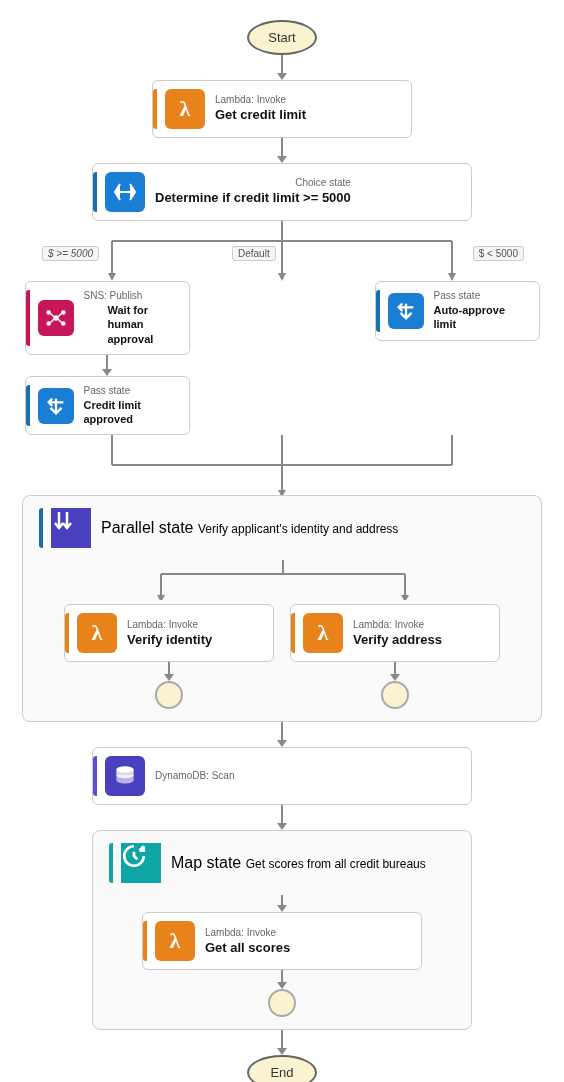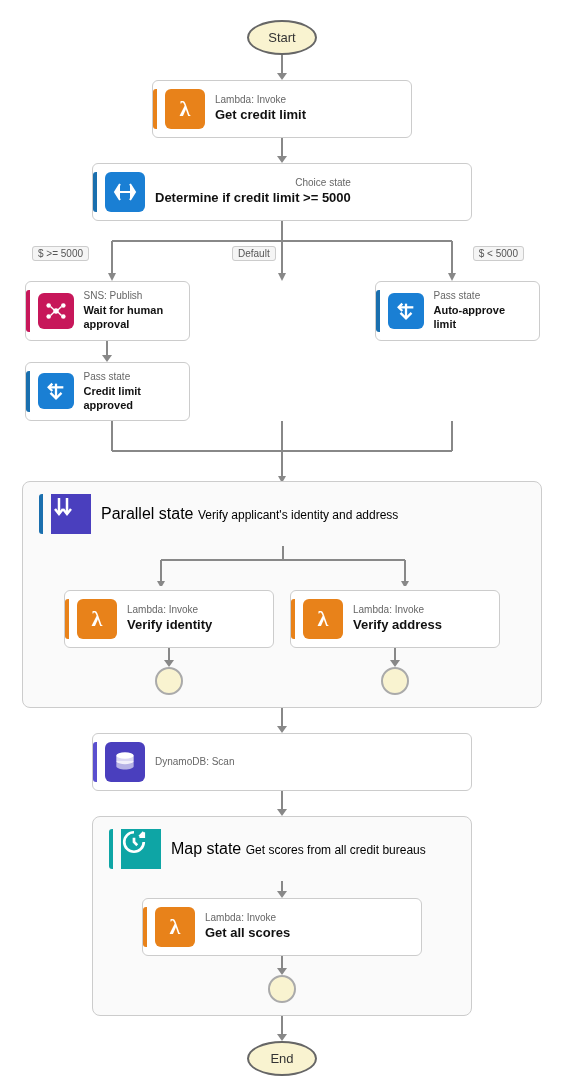--- a/index.html
+++ b/index.html
@@ -228,21 +228,21 @@
 
       <line x1="270" y1="20" x2="270" y2="55" stroke="#888" stroke-width="2"></line>
 
       <line x1="440" y1="20" x2="440" y2="55" stroke="#888" stroke-width="2"></line>
 
       <polygon points="96,52 100,60 104,52" fill="#888"></polygon>
       <polygon points="266,52 270,60 274,52" fill="#888"></polygon>
       <polygon points="436,52 440,60 444,52" fill="#888"></polygon>
     </svg>
 
-    <div style="position:absolute; top:22px; left:20px;">
+    <div style="position:absolute; top:22px; left:30px;font-style:italic;">
       <span class="branch-label">$ &gt;= 5000</span>
     </div>
     <div style="position:absolute; top:22px; left:220px;border-radius:6px;">
       <span class="branch-label">Default</span>
     </div>
     <div style="position:absolute; top:22px; right:28px;">
       <span class="branch-label">$ &lt; 5000</span>
     </div>
 
     <div style="display:flex; gap:10px; align-items:flex-start; margin-top:0;">
@@ -258,21 +258,21 @@
               <circle cx="4" cy="18" r="2.5" fill="white"></circle>
               <circle cx="20" cy="18" r="2.5" fill="white"></circle>
               <line x1="6" y1="7" x2="10" y2="11" stroke="white" stroke-width="1.5"></line>
               <line x1="18" y1="7" x2="14" y2="11" stroke="white" stroke-width="1.5"></line>
               <line x1="6" y1="17" x2="10" y2="13" stroke="white" stroke-width="1.5"></line>
               <line x1="18" y1="17" x2="14" y2="13" stroke="white" stroke-width="1.5"></line>
             </svg>
           </div>
           <div class="text-content">
             <span class="label-top">SNS: Publish</span>
-            <span class="label-main" style="font-size:11px;">Wait for human approval</span>
+            <span class="label-main" style="font-size:11px;margin-left:24px;">Wait for human approval</span>
           </div>
         </div>
         <div class="connector-line-v">
           <div class="vline" style="height:14px;"></div>
           <div class="arrowhead"></div>
         </div>
 
         <div class="step-card" style="width:165px;">
           <div class="left-bar bar-blue"></div>
           <div class="icon-box" style="background:#1a7fd4;width:36px;height:36px;">

